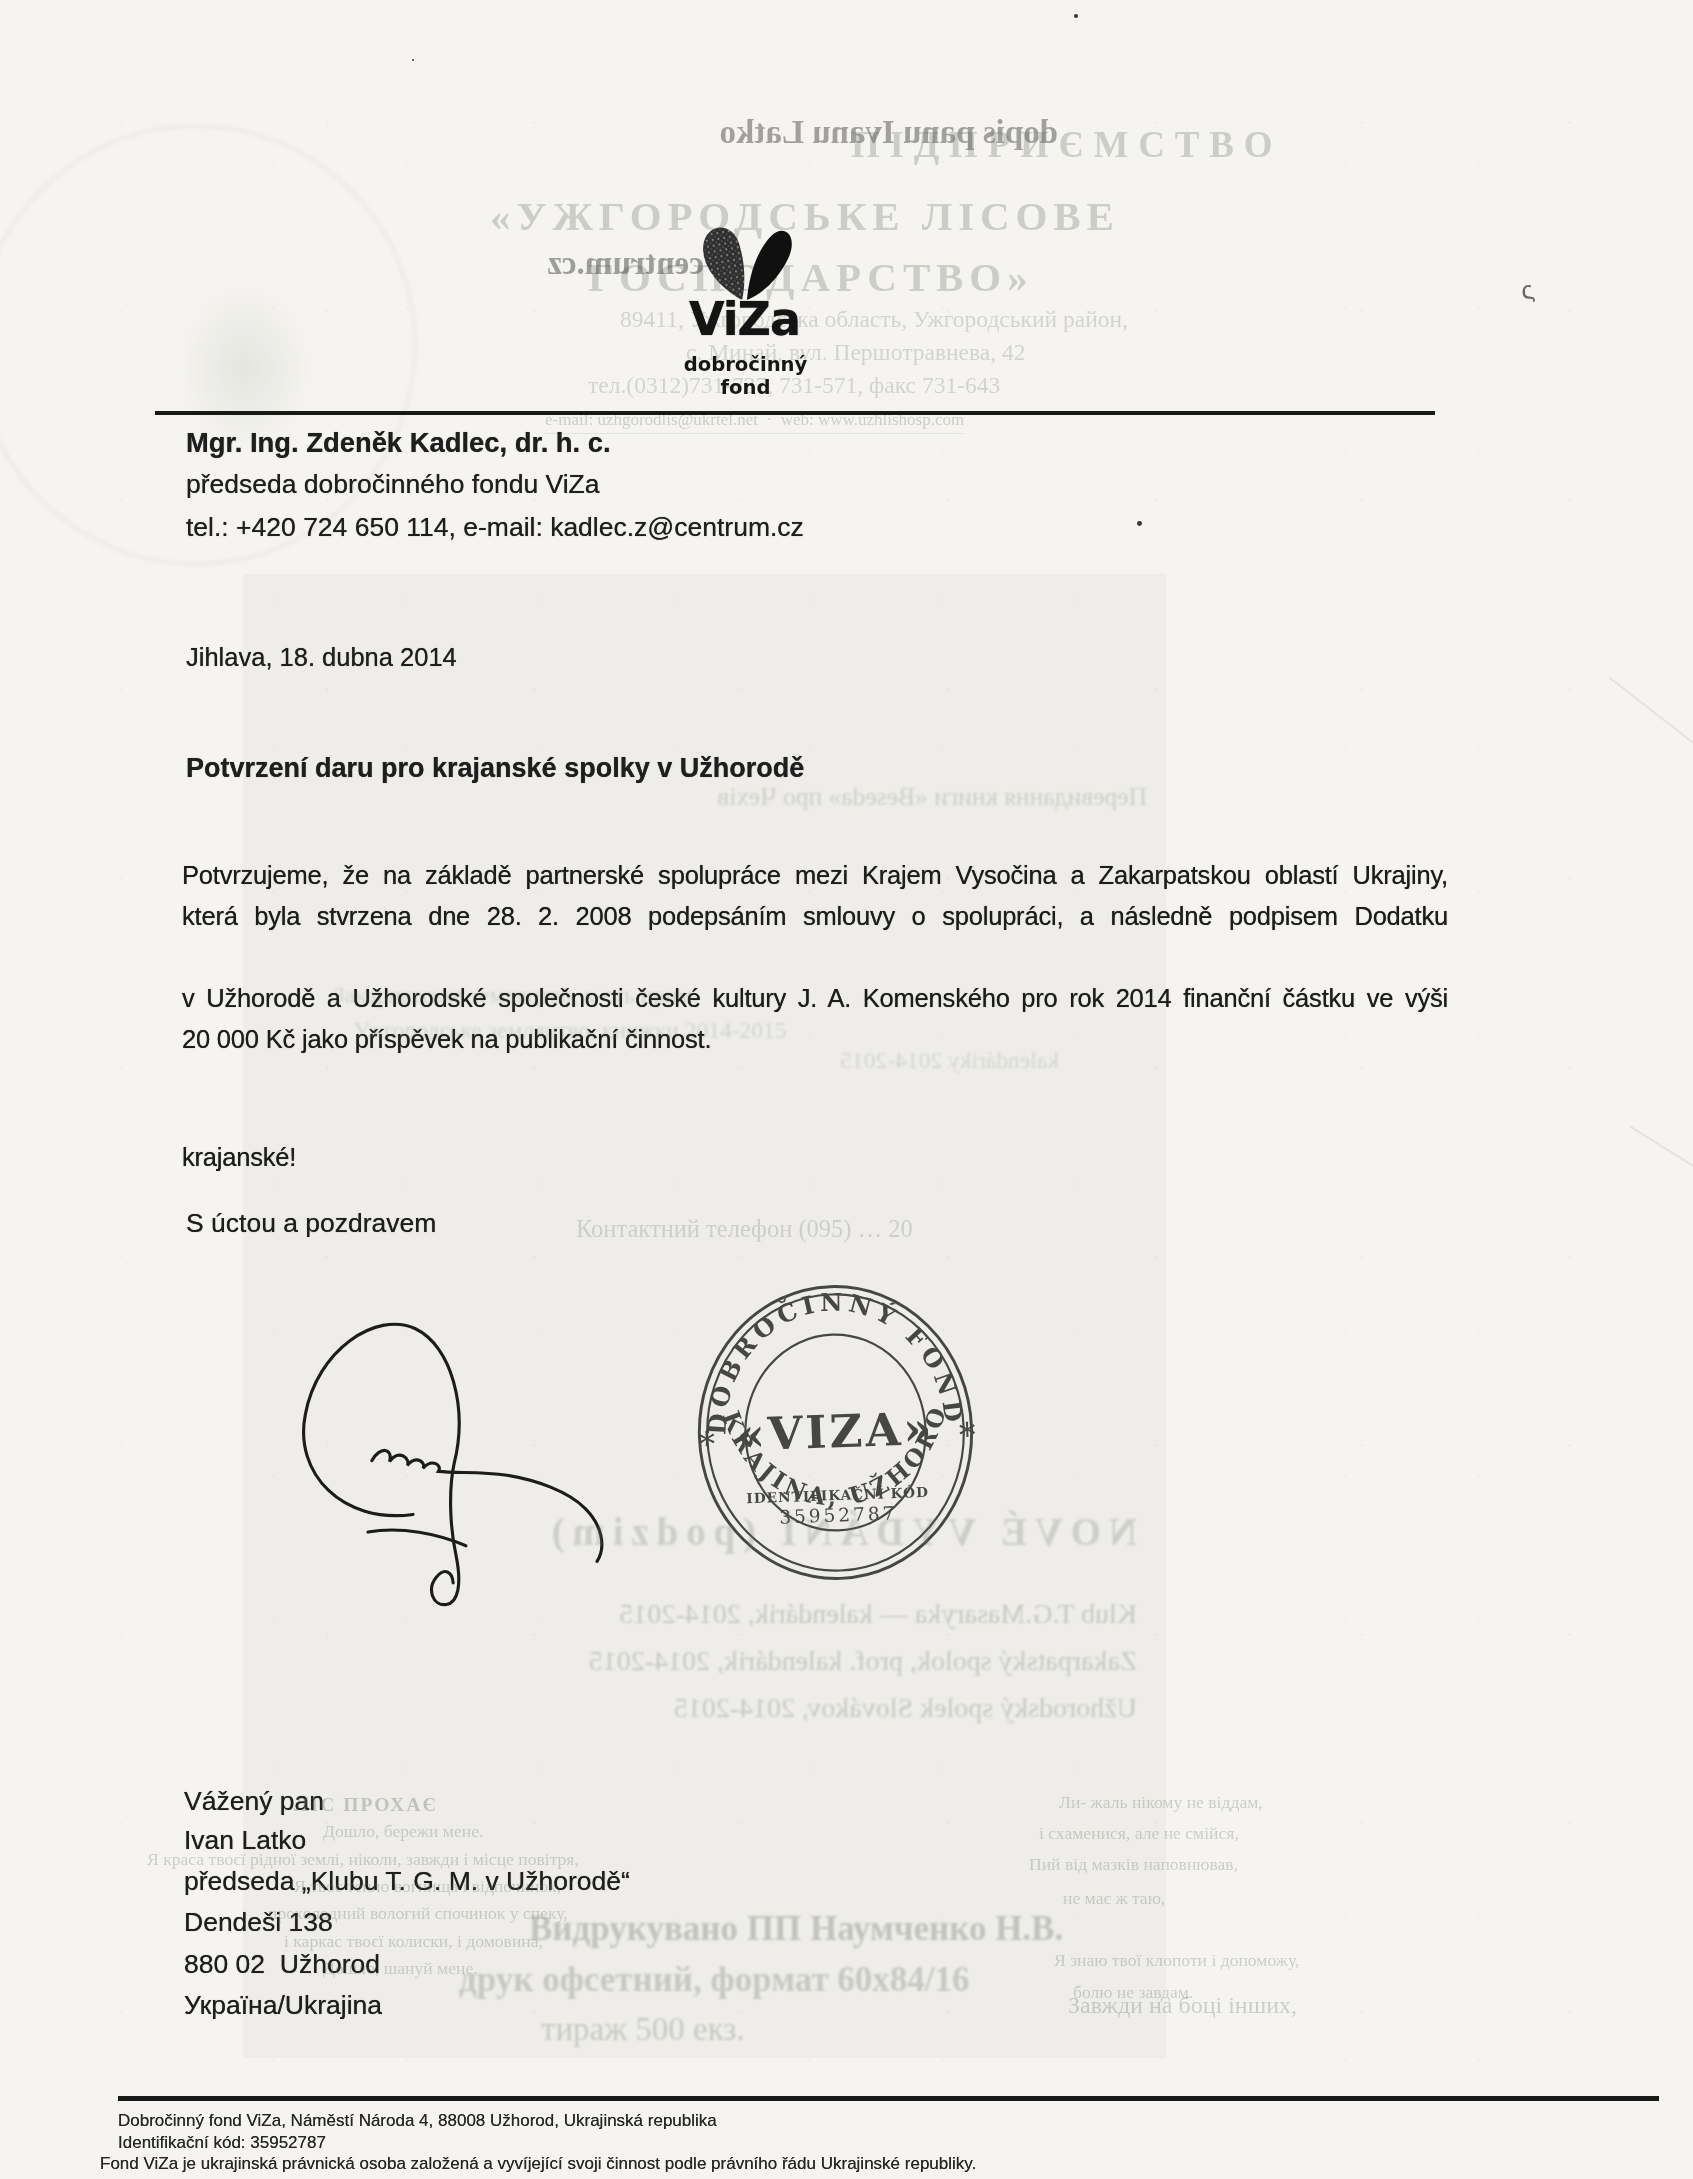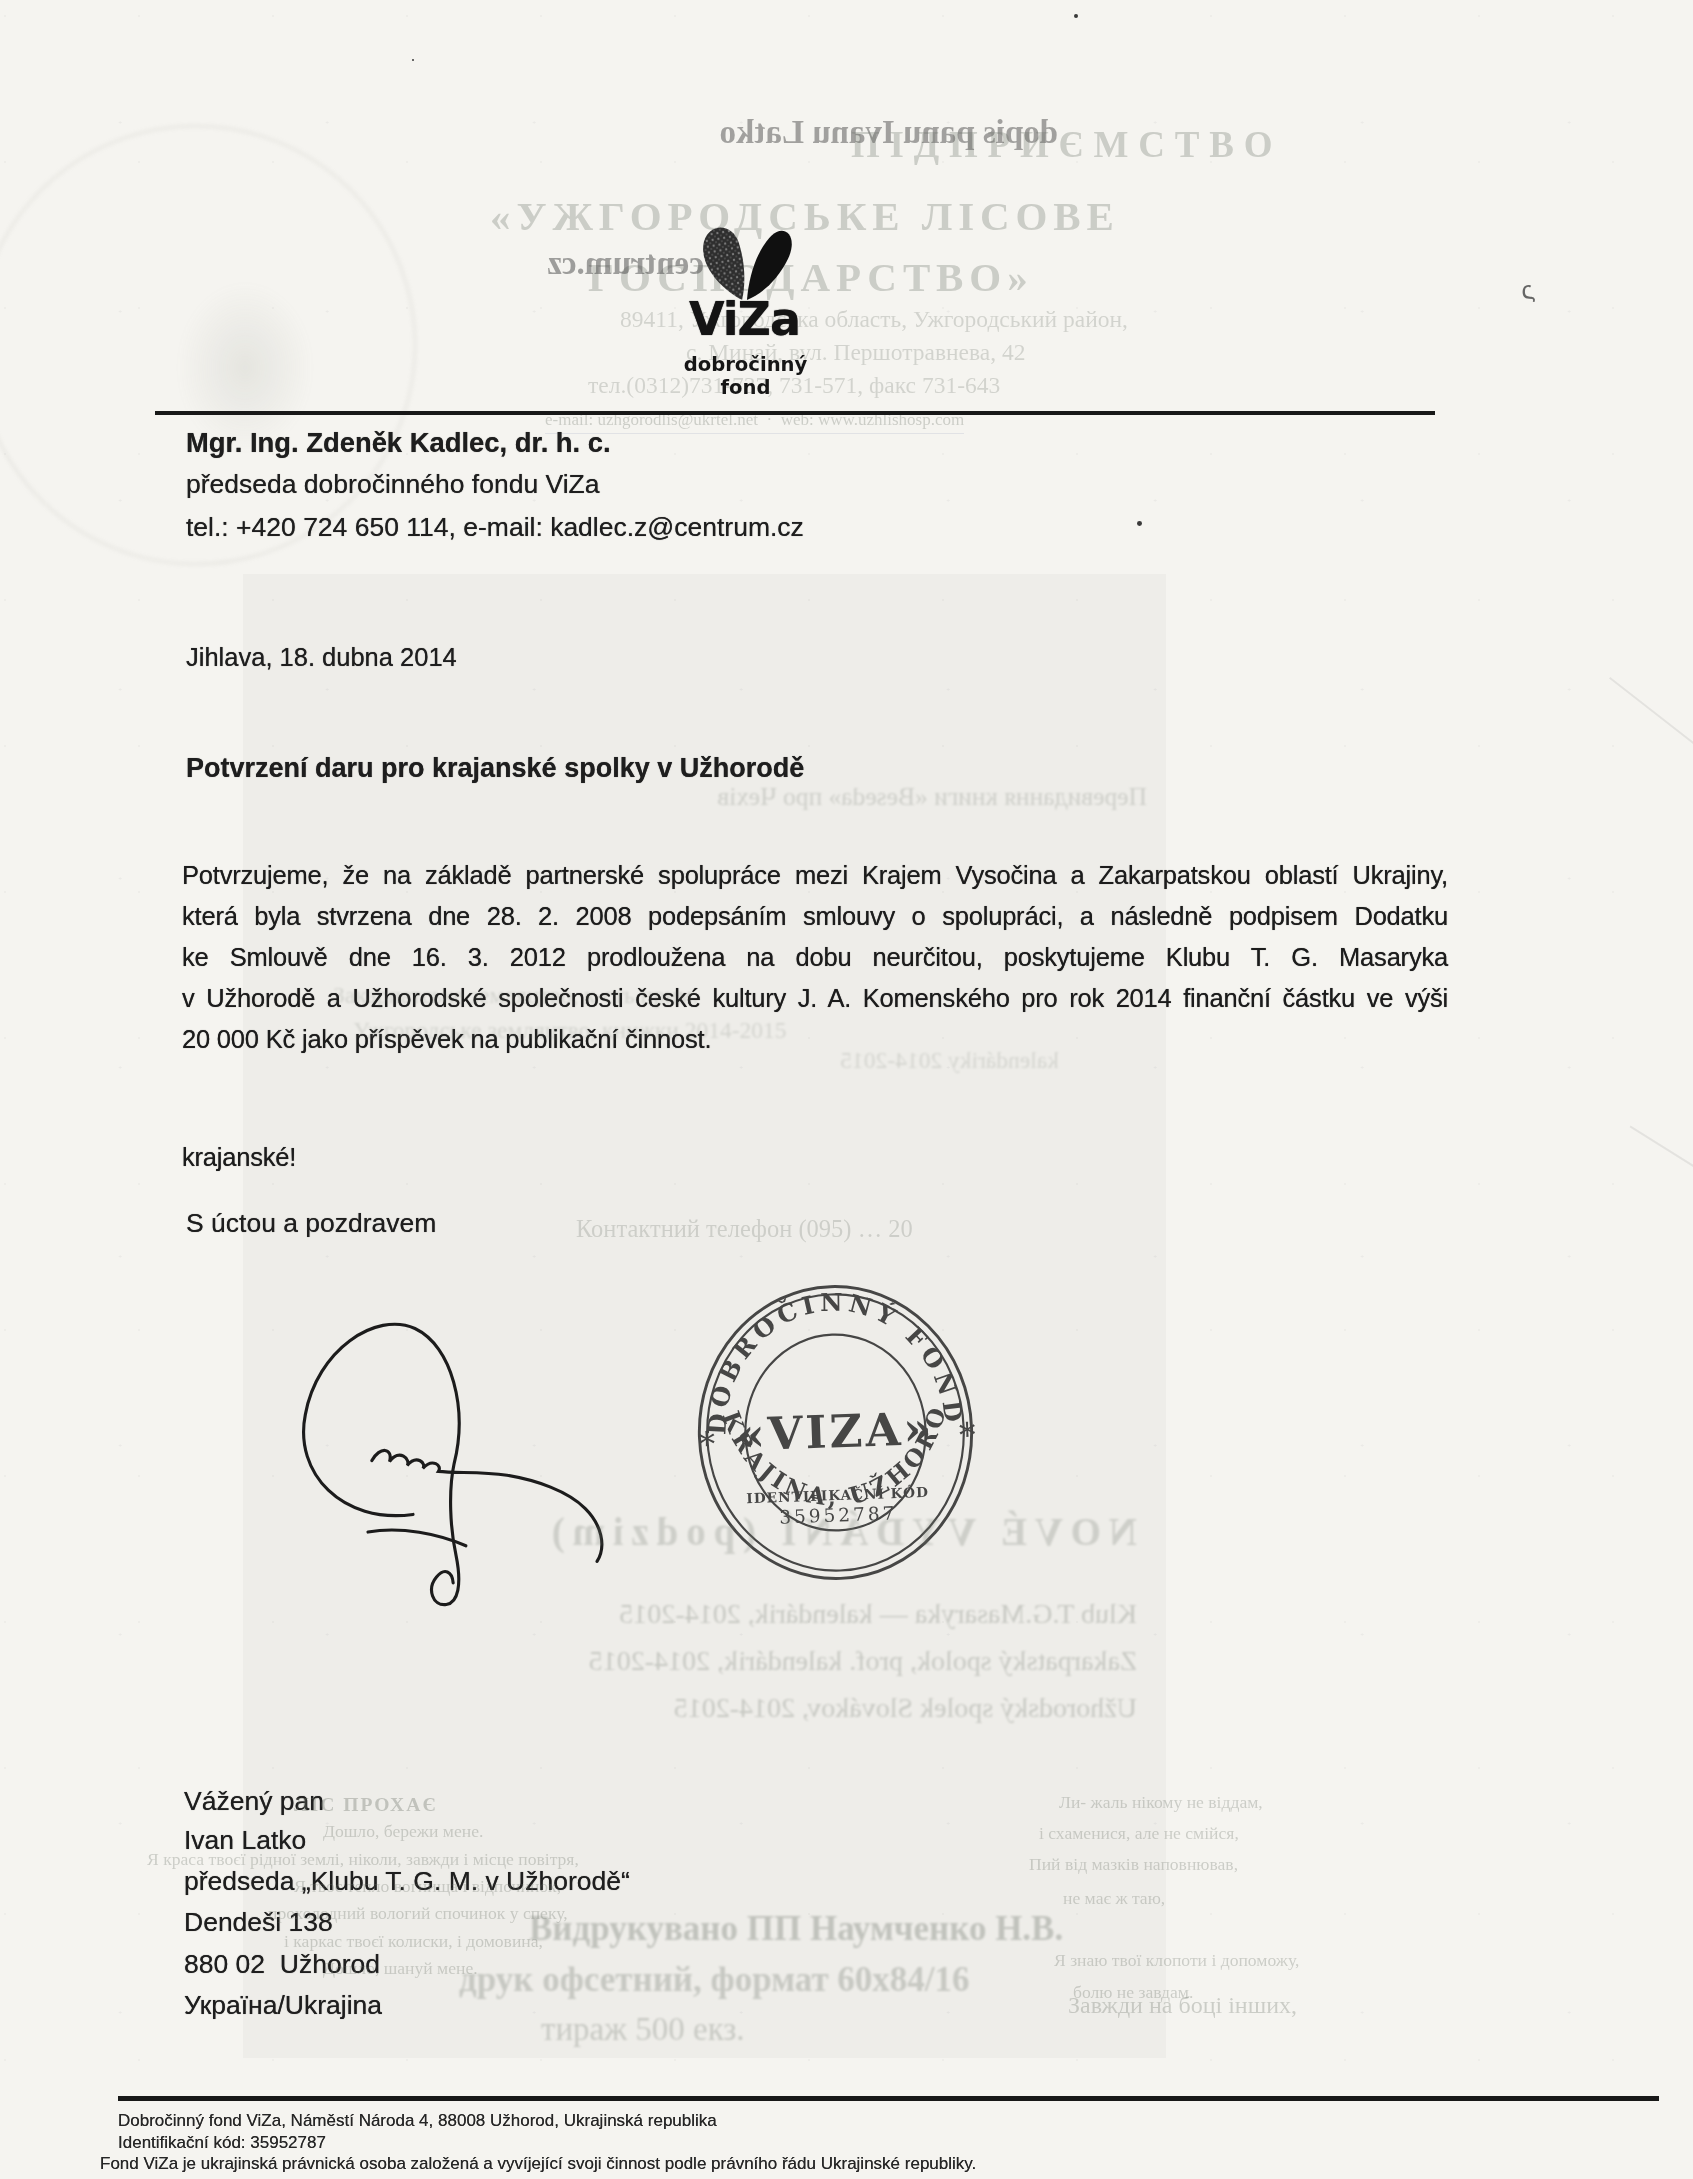--- a/index.html
+++ b/index.html
@@ -83,21 +83,20 @@
   <div class="abs ink" style="left:186px;top:427px;font-size:27.4px;font-weight:bold;">Mgr. Ing. Zdeněk Kadlec, dr. h. c.</div>
   <div class="abs ink" style="left:186px;top:469px;font-size:26.5px;">předseda dobročinného fondu ViZa</div>
   <div class="abs ink" style="left:186px;top:512px;font-size:26.5px;">tel.: +420 724 650 114, e-mail: kadlec.z@centrum.cz</div>
 
   <div class="abs ink" style="left:186px;top:643px;font-size:25.5px;">Jihlava, 18. dubna 2014</div>
   <div class="abs ink" style="left:186px;top:753px;font-size:27px;font-weight:bold;">Potvrzení daru pro krajanské spolky v Užhorodě</div>
   <div class="bleed mir op25" style="left:461px;top:782px;width:686px;font-size:25.5px;filter:blur(1px);">Перевидання книги «Beseda» про Чехів</div>
 
   <div class="jl" style="top:855px;">Potvrzujeme, že na základě partnerské spolupráce mezi Krajem Vysočina a Zakarpatskou oblastí Ukrajiny,</div>
   <div class="jl" style="top:896px;">která byla stvrzena dne 28. 2. 2008 podepsáním smlouvy o spolupráci, a následně podpisem Dodatku</div>
-  <div class="jl" style="top:937px;">ke Smlouvě dne 16. 3. 2012 prodloužena na dobu neurčitou, poskytujeme Klubu T. G. Masaryka</div>
   <div class="jl" style="top:978px;">v Užhorodě a Užhorodské společnosti české kultury J. A. Komenského pro rok 2014 finanční částku ve výši</div>
   <div class="jl last" style="top:1019px;">20 000 Kč jako příspěvek na publikační činnost.</div>
 
   <div class="bleed op2" style="left:333px;top:982px;font-size:23.5px;filter:blur(1px);">Закарпатське земляцтво, к-сть прим.</div>
   <div class="bleed op2" style="left:353px;top:1017px;font-size:23.5px;filter:blur(1px);">Ужгородське земляцтво, книжки 2014-2015</div>
   <div class="bleed mir op2" style="left:510px;top:1047px;width:549px;font-size:23.5px;filter:blur(1px);">kalendáriky 2014-2015</div>
 
   <div class="jl last" style="top:1137px;">krajanské!</div>
 
   <div class="abs ink" style="left:186px;top:1208px;font-size:26.5px;">S úctou a pozdravem</div>

